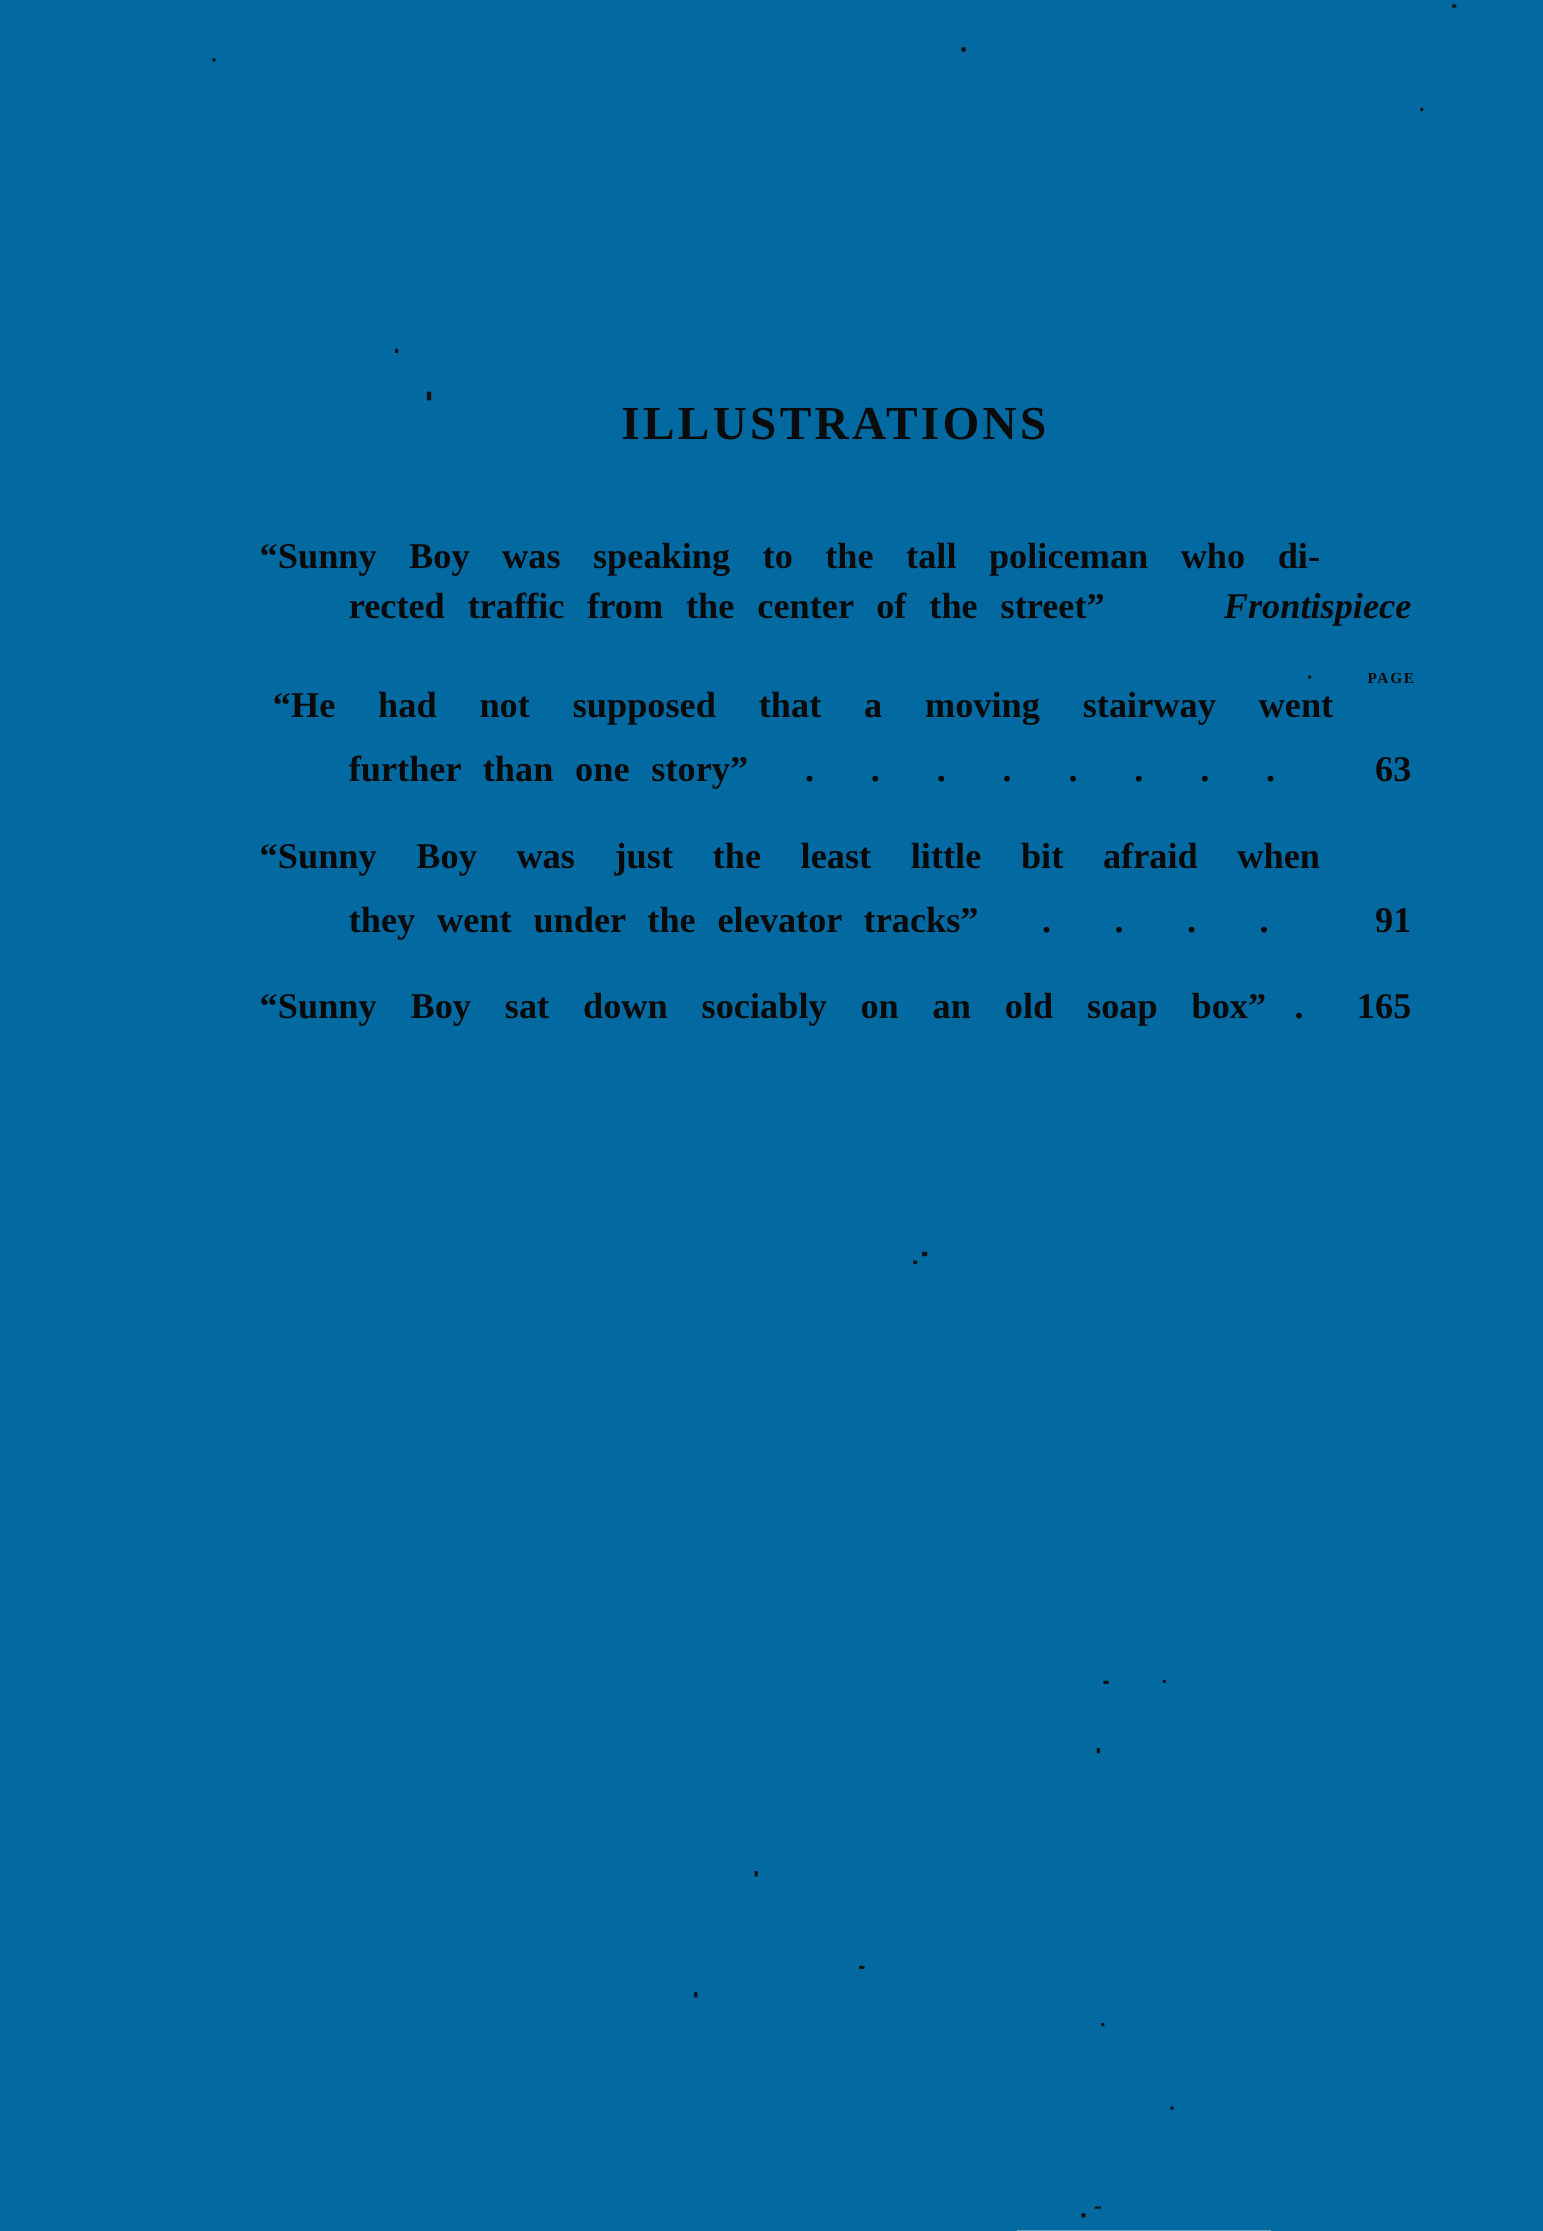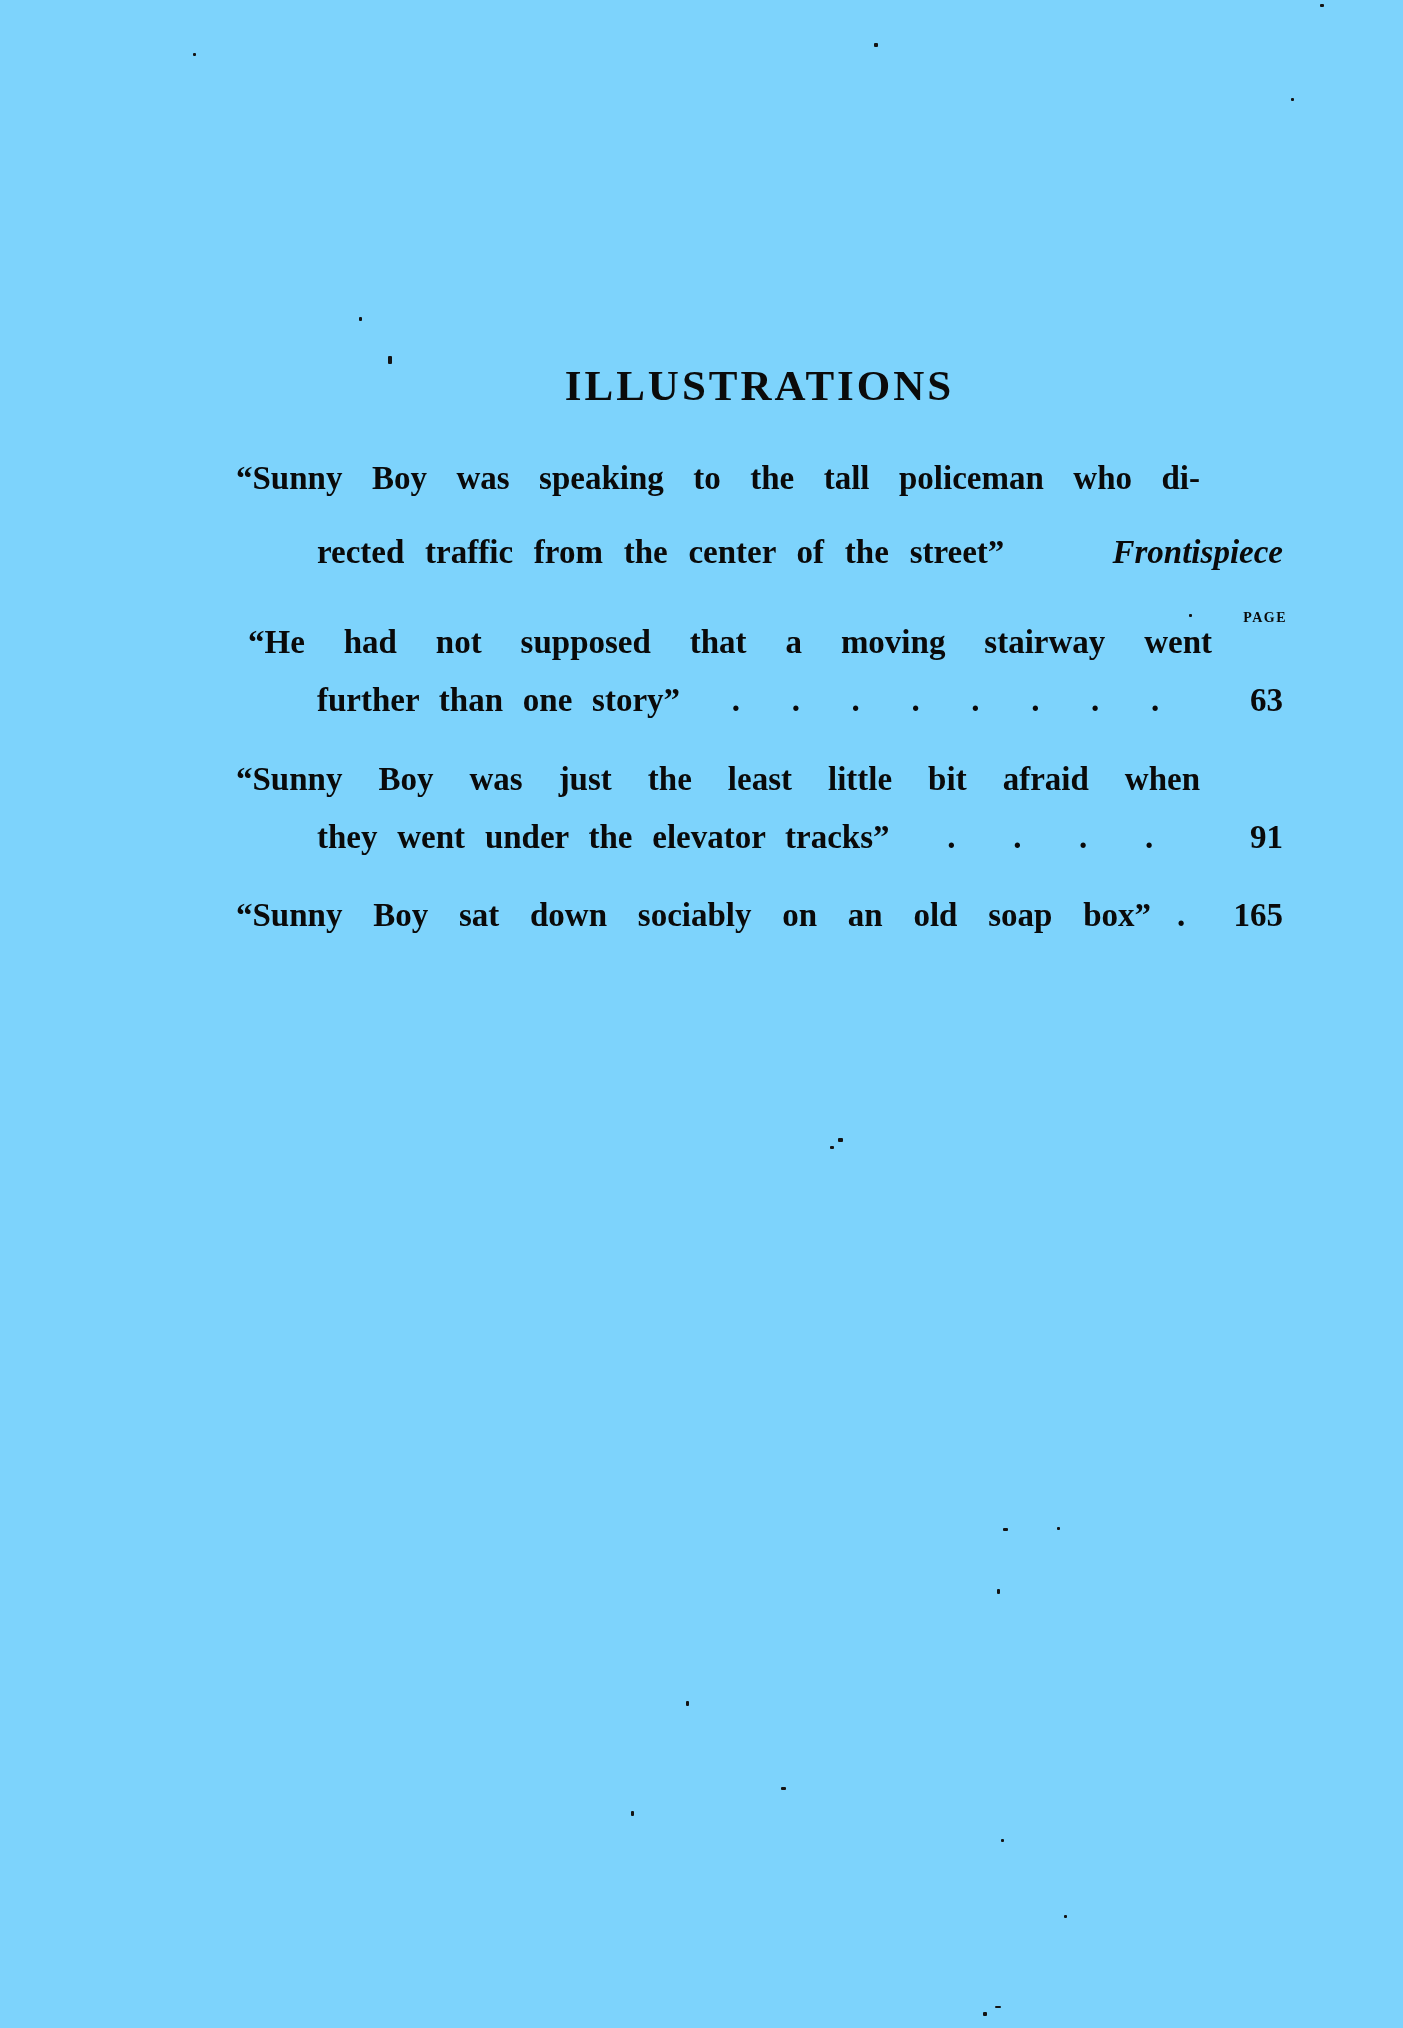--- a/index.html
+++ b/index.html
@@ -1,20 +1,20 @@
 <!DOCTYPE html>
 <html><head>
 <meta charset="utf-8">
 <style>
   html,body{margin:0;padding:0;background:#ffffff;}
   .page{
     position:relative;
     width:1403px;
     height:2028px;
-    background:#7dd3fc;
+    background:#0369a1;
     overflow:hidden;
     font-family:"Liberation Serif","DejaVu Serif",serif;
     color:#0b0b0b;
   }
   .title{
     position:absolute;
     top:362px; left:236px; width:1047px;
     font-size:43px; font-weight:700;
     letter-spacing:3px;
     line-height:48px;
@@ -69,21 +69,21 @@
     text-align:right;
     font-variant-numeric:oldstyle-nums;
     white-space:nowrap;
   }
   .just4{
     flex:1 1 auto;
     text-align:justify;
     text-align-last:justify;
   }
   
-  .e1l1{ top:460px; }
+  .e1l1{ top:488px; }
   .e1l2{ top:534px;align-items:center; }
   .e2l1{ top:624px;margin-left:12px; }
   .e2l2{ top:671px; }
   .e3l1{ top:761px; }
   .e3l2{ top:808px; }
   .e4l1{ top:897px; }
   .speck{
     position:absolute;
     background:#141414;
     border-radius:1px;

